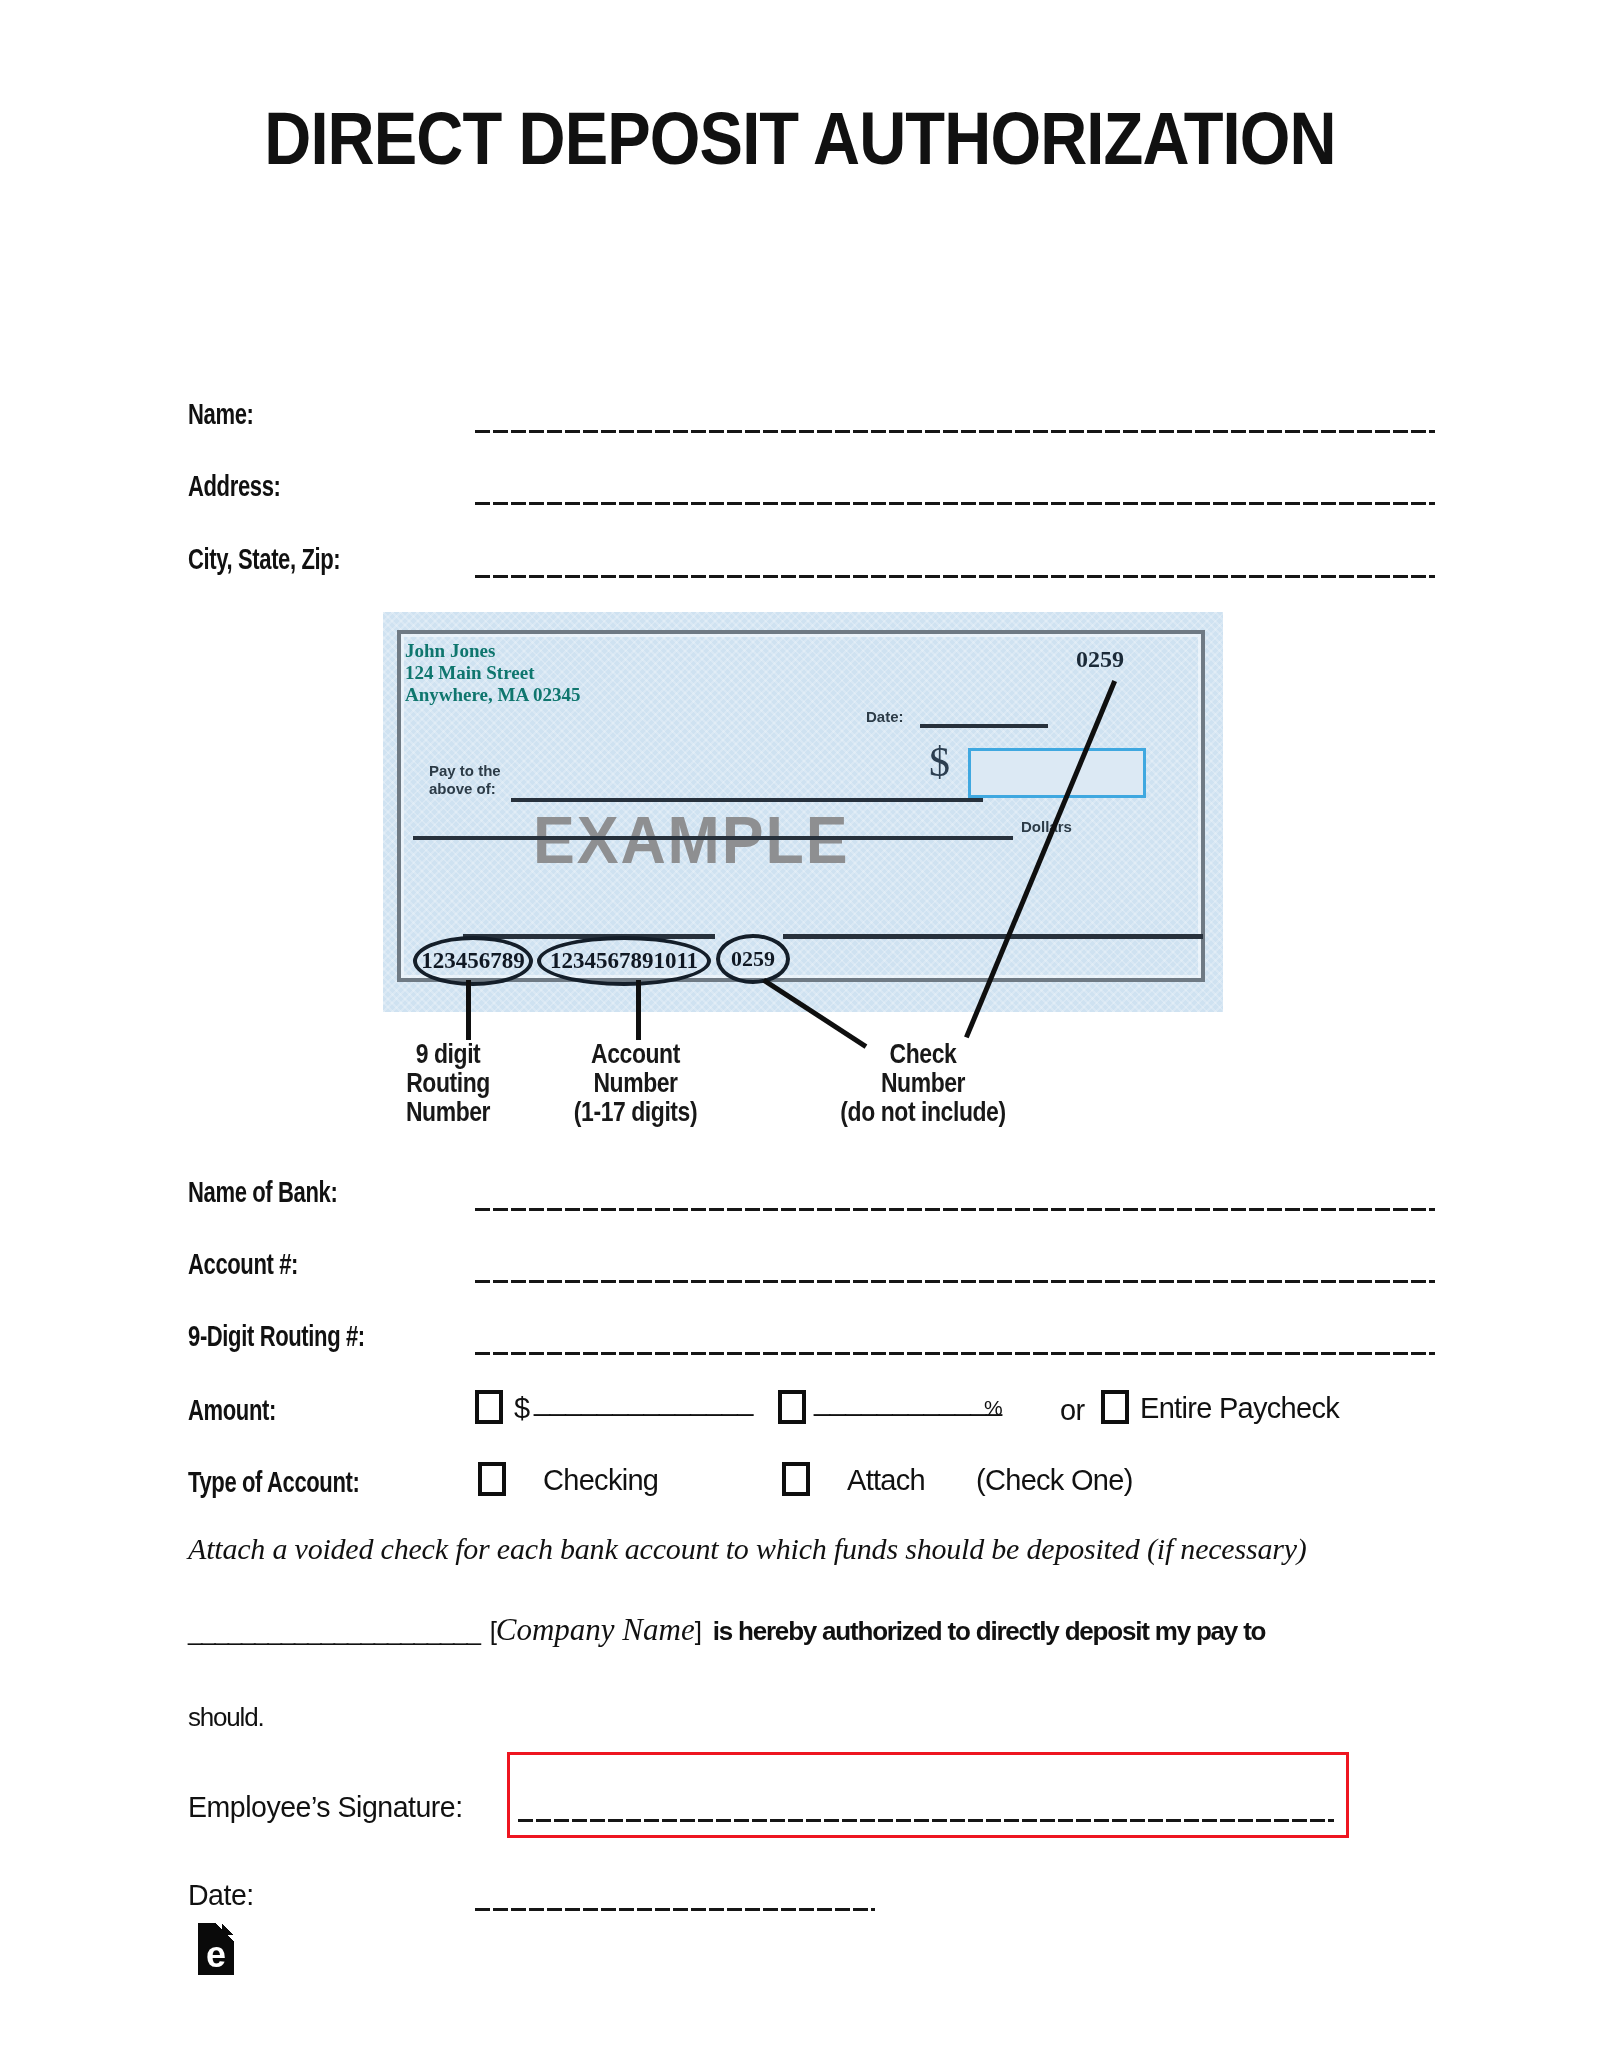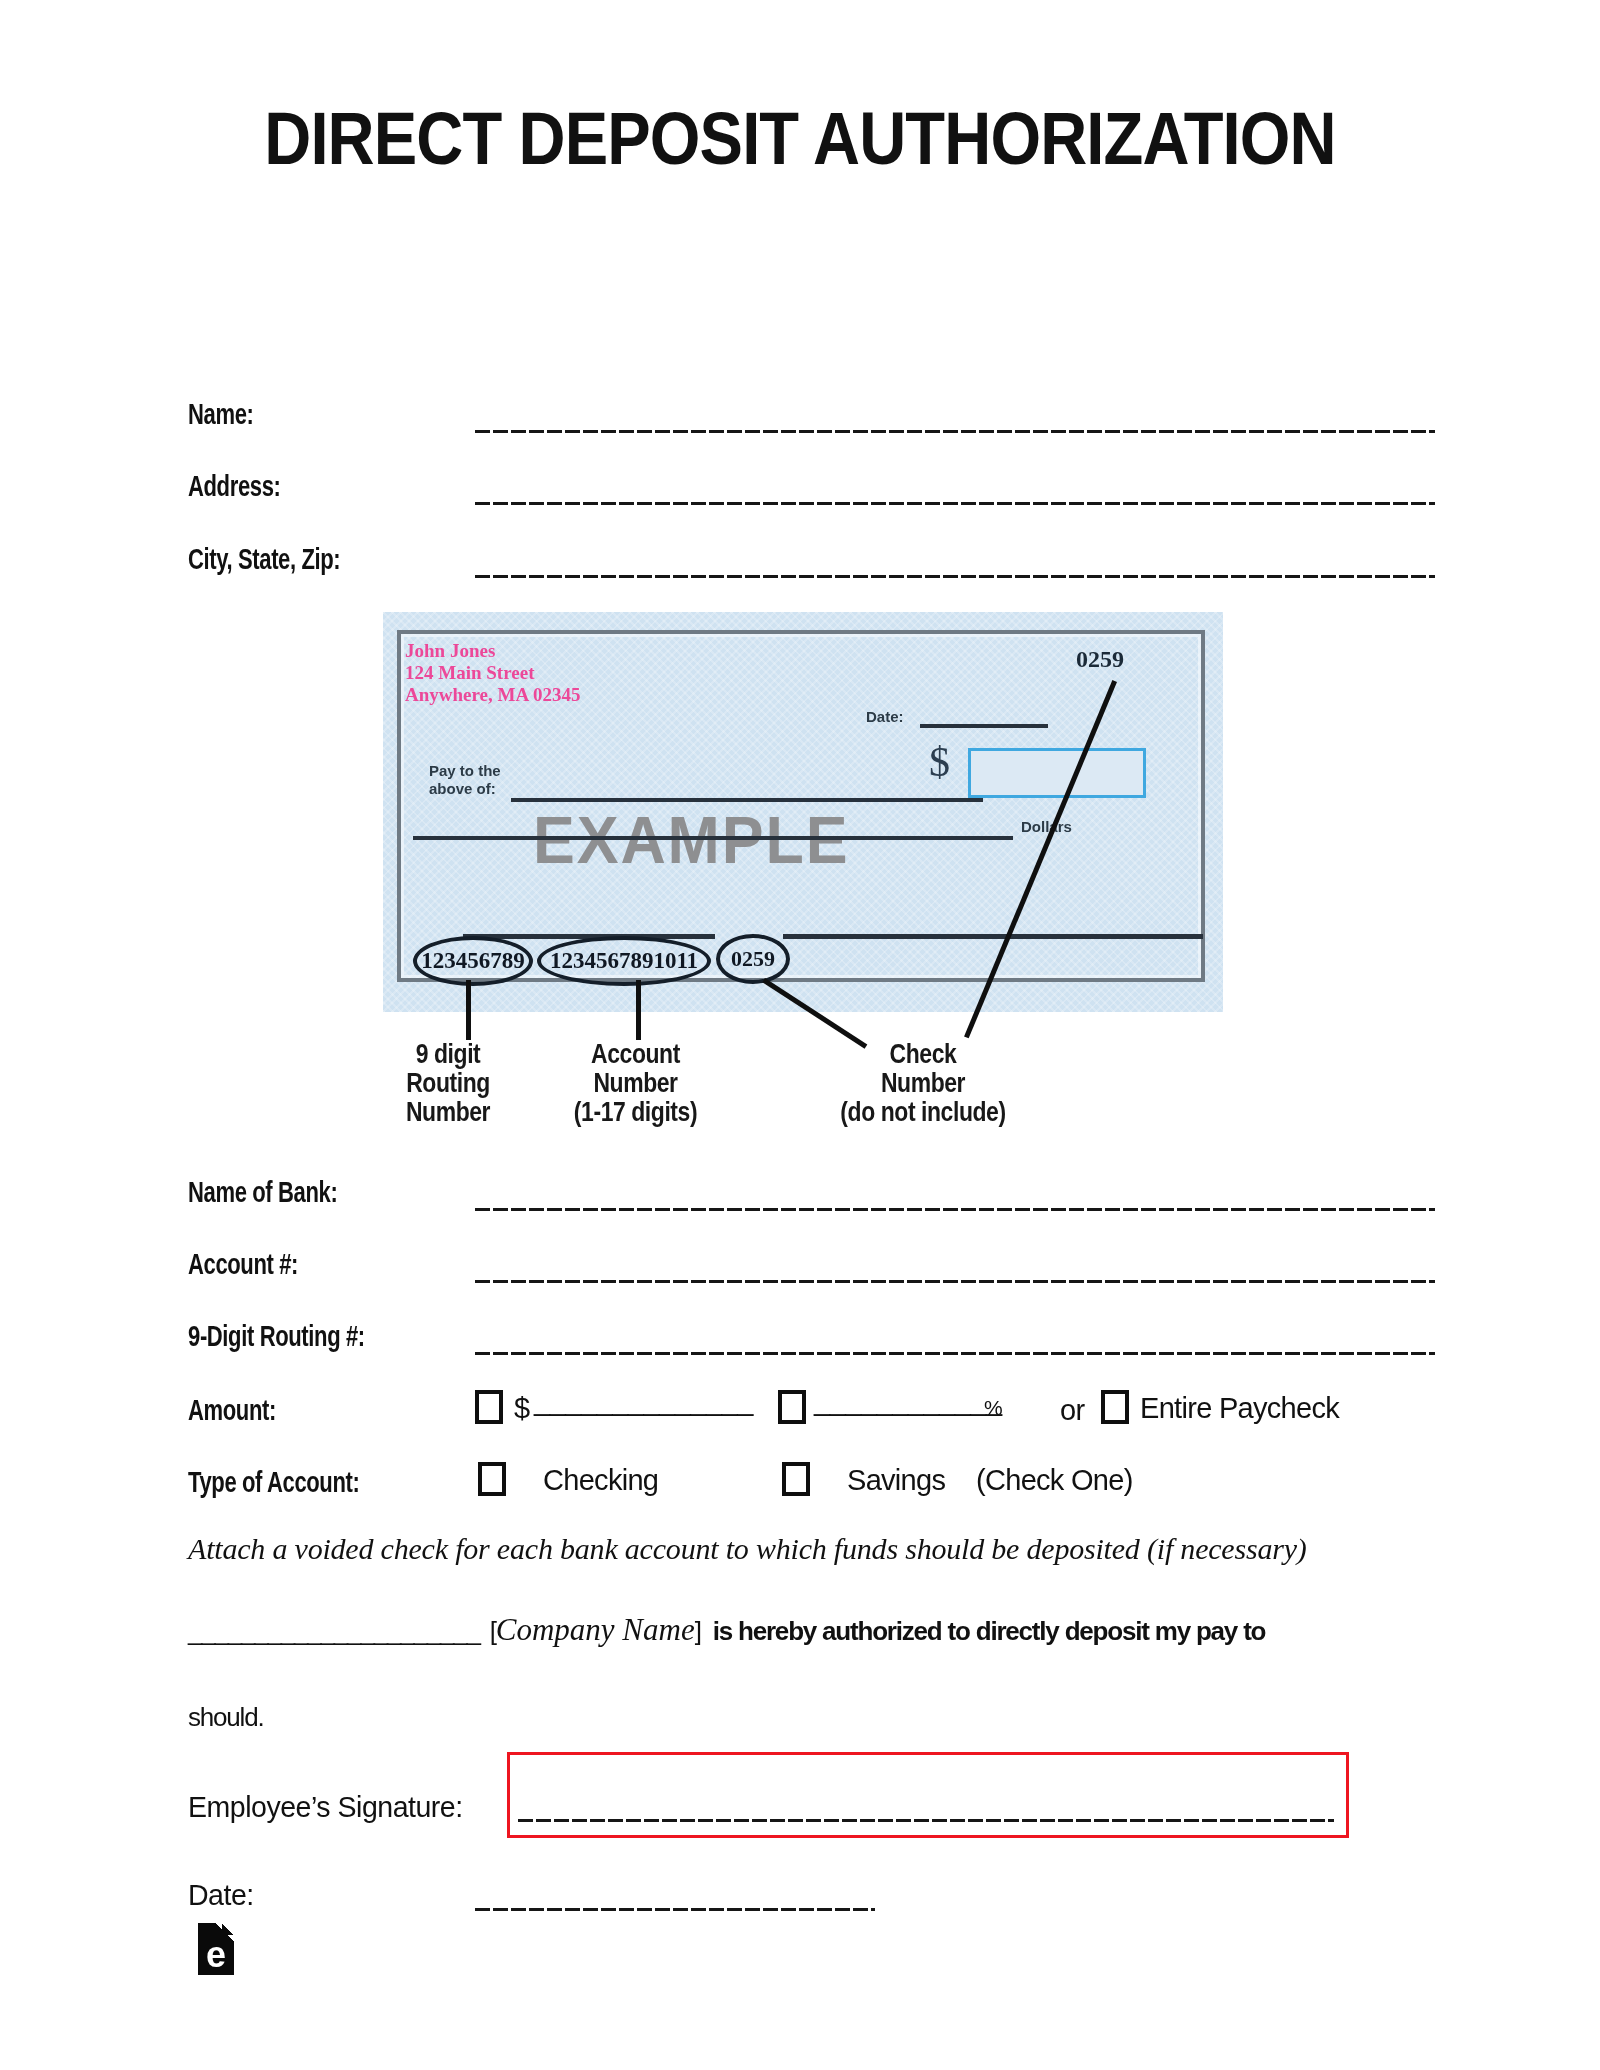--- a/index.html
+++ b/index.html
@@ -40,21 +40,21 @@
     background-color:#cfe2f1;
     background-image:
       repeating-linear-gradient(135deg, rgba(255,255,255,.22) 0 2px, rgba(0,0,0,0) 2px 6px),
       repeating-linear-gradient(45deg, rgba(255,255,255,.22) 0 2px, rgba(0,0,0,0) 2px 6px);
   }
   .check-frame {
     position:absolute; left:14px; top:18px; width:800px; height:344px;
     border:4px solid #6f7a84; box-shadow: inset 0 0 0 3px rgba(244,249,253,.65);
   }
   .payer { position:absolute; left:22px; top:28px; font-family:"Liberation Serif", serif; font-weight:700;
-           font-size:19px; line-height:22px; color:#ec4899; }
+           font-size:19px; line-height:22px; color:#0f766e; }
   .chk-no-top { position:absolute; left:693px; top:34px; font-family:"Liberation Serif", serif; font-weight:700;
            font-size:24px; color:#1b2a38; }
   .chk-small { position:absolute; font-size:15px; font-weight:700; color:#2c3b47; line-height:18px; }
   .chk-line { position:absolute; height:4px; background:#27313c; }
   .dollar-sign { position:absolute; left:546px; top:126px; font-family:"Liberation Serif", serif;
            font-size:42px; color:#2c3e50; }
   .amt-box { position:absolute; left:585px; top:136px; width:172px; height:44px;
            border:3px solid #3fa8e0; background:#dce9f4; }
   .example { position:absolute; left:150px; top:190px; font-weight:700; font-size:66px; color:#8e8f91;
            letter-spacing:2px; transform:scaleX(.95); transform-origin:0 0; white-space:nowrap; }
@@ -177,21 +177,21 @@
   <span class="t2" style="position:absolute; left:814px; top:1384px; letter-spacing:-0.5px;">____________</span>
   <span style="position:absolute; left:984px; top:1396px; font-size:21px;">%</span>
   <span class="t2" style="position:absolute; left:1060px; top:1394px;">or</span>
   <span class="cb" style="left:1101px; top:1390px;"></span>
   <span class="t2" style="position:absolute; left:1140px; top:1392px;">Entire Paycheck</span>
 
   <div class="lbl-b" style="left:188px; top:1466px;">Type of Account:</div>
   <span class="cb" style="left:478px; top:1462px;"></span>
   <span class="t2" style="position:absolute; left:543px; top:1464px;">Checking</span>
   <span class="cb" style="left:782px; top:1462px;"></span>
-  <span class="t2" style="position:absolute; left:847px; top:1464px;">Savings</span>
+  <span class="t2" style="position:absolute; left:847px; top:1464px;">Attach</span>
   <span class="t2" style="position:absolute; left:976px; top:1464px;">(Check One)</span>
 
   <div class="attach">Attach a voided check for each bank account to which funds should be deposited (if necessary)</div>
 
   <div class="para">
     <span>______________________</span><span style="margin-left:10px;">[</span><span class="company">Company Name</span><span>]</span><span style="margin-left:12px;font-weight:bold;">is hereby authorized to directly deposit my pay to</span><br>
     <br>
     <span>should.</span>
   </div>
 

